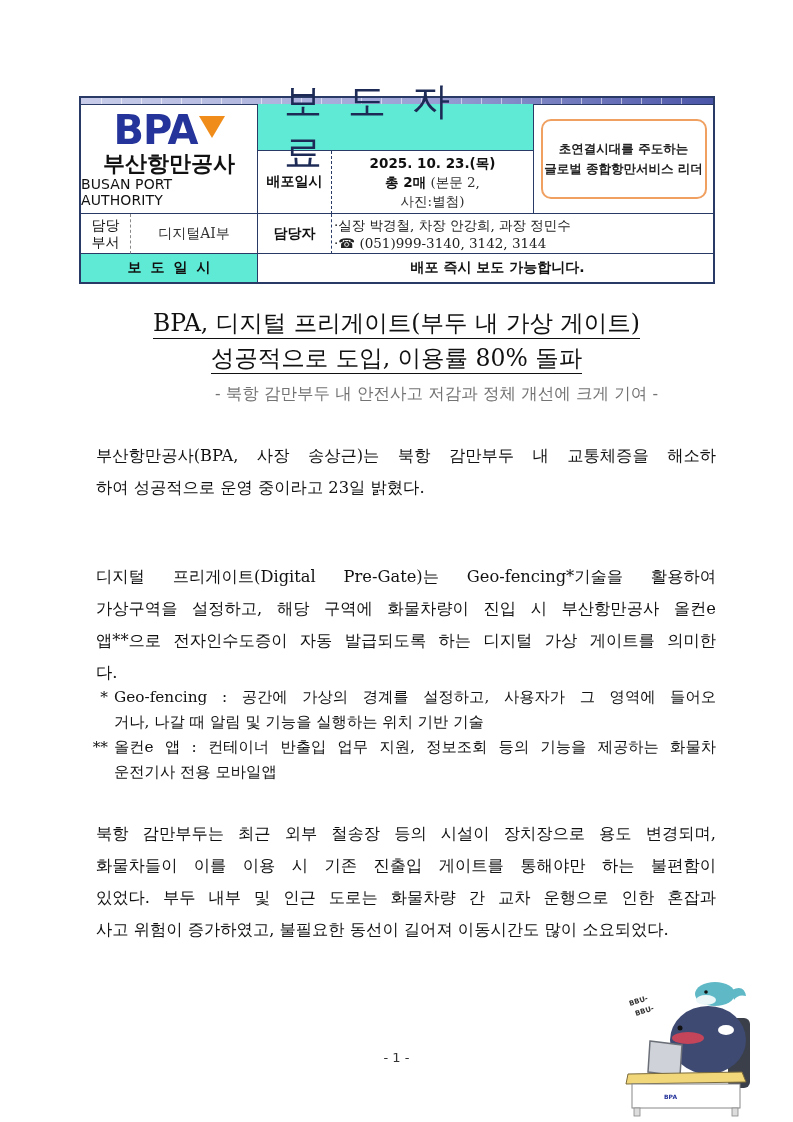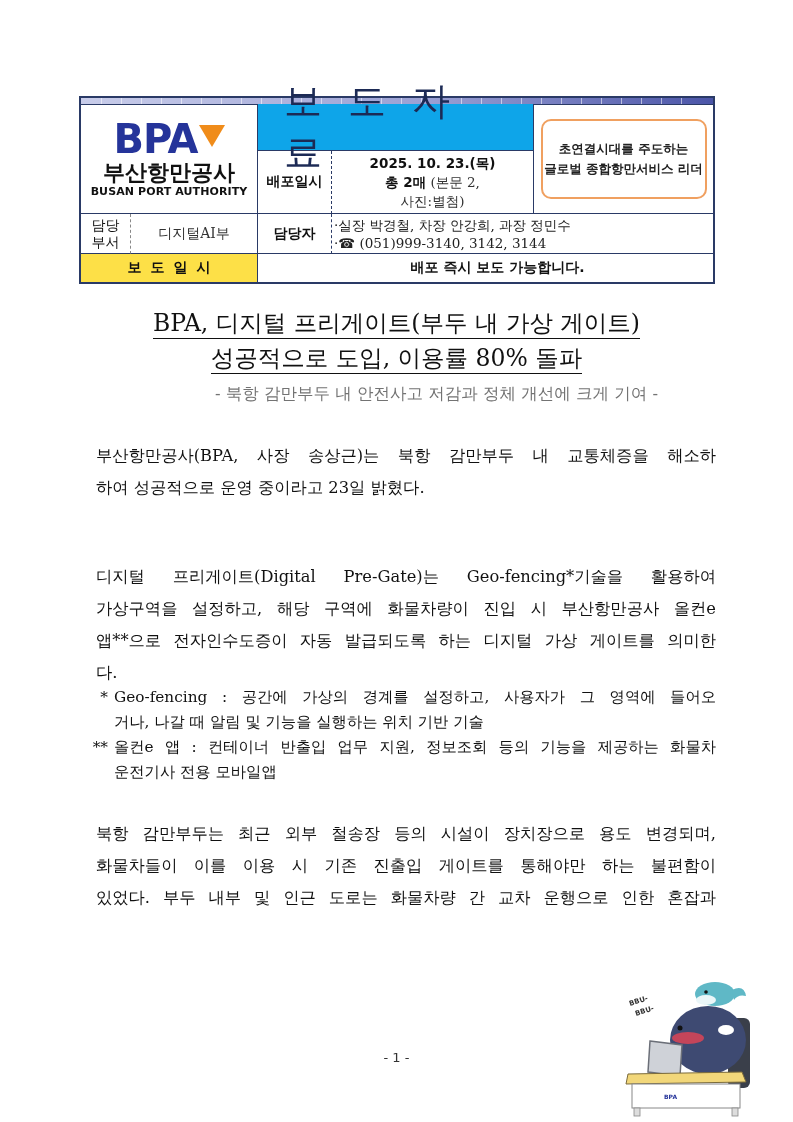--- a/index.html
+++ b/index.html
@@ -12,44 +12,44 @@
               background: linear-gradient(90deg, #c9cdea 0%, #9aa0d4 55%, #4b55a8 100%);
               border-bottom: 1px solid #2a3a66; }
   .top-band i { position: absolute; top: 0; width: 1px; height: 6px; background: rgba(255,255,255,0.55); }
 
   .cell { position: absolute; box-sizing: border-box; display: flex; align-items: center; justify-content: center; }
   .logo-cell { left: 0; top: 6px; width: 177px; height: 110px; border-right: 1px solid #2a3a66; border-bottom: 1px solid #2a3a66; flex-direction: column; }
   .logo-word { display: flex; align-items: flex-start; }
   .logo-bpa { font-family: "DejaVu Sans", "Liberation Sans", sans-serif; font-weight: bold; font-size: 40px; color: #25349a; letter-spacing: -1px; line-height: 40px; }
   .logo-tri { width: 0; height: 0; border-left: 13px solid transparent; border-right: 13px solid transparent; border-top: 22px solid #f08c1a; margin-left: 1px; margin-top: 6px; }
   .logo-kr { font-family: "DejaVu Sans", "Liberation Sans", sans-serif; font-weight: bold; font-size: 22px; color: #111; line-height: 24px; margin-top: 2px; }
-  .logo-en { font-family: "DejaVu Sans", "Liberation Sans", sans-serif; font-weight: bold; font-size: 11px; color: #111; letter-spacing: 0.1px; }
-
-  .title-cell { left: 177px; top: 6px; width: 276px; height: 47px; background: #0ea5e9; border-right: 1px solid #2a3a66; border-bottom: 1px solid #2a3a66; }
+  .logo-en { font-family: "DejaVu Sans", "Liberation Sans", sans-serif; font-weight: normal; font-size: 14px; color: #111; letter-spacing: 0.1px; }
+
+  .title-cell { left: 177px; top: 6px; width: 276px; height: 47px; background: #5eead4; border-right: 1px solid #2a3a66; border-bottom: 1px solid #2a3a66; }
   .title-text { font-size: 38px; letter-spacing: 26px; color: #1c2a55; padding-left: 26px; font-family: "DejaVu Serif", serif; }
 
   .slogan-cell { left: 453px; top: 6px; width: 179px; height: 110px; border-bottom: 1px solid #2a3a66; }
   .slogan-box { width: 166px; height: 80px; border: 2px solid #f0a060; border-radius: 10px; box-sizing: border-box; display: flex; flex-direction: column; align-items: center; justify-content: center; }
   .slogan-line { font-family: "DejaVu Sans", "Liberation Sans", sans-serif; font-weight: bold; font-size: 12.5px; color: #222; line-height: 20px; }
 
   .dist-label-cell { left: 177px; top: 53px; width: 74px; height: 63px; border-right: 1px dashed #2a3a66; border-bottom: 1px solid #2a3a66; }
   .dist-label { font-family: "DejaVu Sans", sans-serif; font-weight: bold; font-size: 14px; }
   .dist-value-cell { left: 251px; top: 53px; width: 202px; height: 63px; border-right: 1px solid #2a3a66; border-bottom: 1px solid #2a3a66; flex-direction: column; line-height: 19px; font-size: 13.5px; }
   .dist-date { font-family: "DejaVu Sans", sans-serif; font-weight: bold; }
   .dist-pages b { font-family: "DejaVu Sans", sans-serif; }
   .dist-pages span { color: #333; }
 
   .dept-label-cell { left: 0; top: 116px; width: 50px; height: 40px; border-right: 1px dashed #888; border-bottom: 1px solid #2a3a66; flex-direction: column; line-height: 17px; }
   .dept-label-cell span { font-family: "DejaVu Sans", sans-serif; font-weight: normal; font-size: 14px; }
   .dept-value-cell { left: 50px; top: 116px; width: 127px; height: 40px; border-right: 1px solid #2a3a66; border-bottom: 1px solid #2a3a66; font-size: 14px; color: #333; }
   .contact-label-cell { left: 177px; top: 116px; width: 74px; height: 40px; border-right: 1px dashed #2a3a66; border-bottom: 1px solid #2a3a66; }
   .contact-label-cell span { font-family: "DejaVu Sans", sans-serif; font-weight: bold; font-size: 14px; }
   .contact-value-cell { left: 251px; top: 116px; width: 381px; height: 40px; border-bottom: 1px solid #2a3a66; flex-direction: column; align-items: flex-start; justify-content: center; padding-left: 2px; font-size: 13.5px; line-height: 18px; color: #222; }
 
-  .release-label-cell { left: 0; top: 156px; width: 177px; height: 28px; background: #fde047; border-right: 1px solid #2a3a66; }
+  .release-label-cell { left: 0; top: 156px; width: 177px; height: 28px; background: #5eead4; border-right: 1px solid #2a3a66; }
   .release-label-cell span { font-family: "DejaVu Sans", sans-serif; font-weight: bold; font-size: 14px; letter-spacing: 9px; padding-left: 9px; }
   .release-value-cell { left: 189px; top: 156px; width: 455px; height: 28px; }
   .release-value-cell span { font-family: "DejaVu Sans", sans-serif; font-weight: bold; font-size: 14px; }
 
   .headline { position: absolute; left: 0; width: 793px; text-align: center; }
   .hl1 { top: 308px; font-size: 23.5px; line-height: 30px; }
   .hl2 { top: 343px; font-size: 23.5px; line-height: 30px; }
   .hl1 span, .hl2 span { border-bottom: 1.5px solid #111; padding-bottom: 1px; }
   .subhl { top: 382px; font-size: 16.5px; line-height: 24px; color: #737373; padding-left: 40px; }
 
@@ -199,20 +199,21 @@
     </div>
   <div class="row cont">
       <span>운전기사 전용 모바일앱</span>
     </div>
 </div>
 
 <div class="para p3">
   <span class="line"> 북항 감만부두는 최근 외부 철송장 등의 시설이 장치장으로 용도 변경되며,</span>
   <span class="line">화물차들이 이를 이용 시 기존 진출입 게이트를 통해야만 하는 불편함이</span>
   <span class="line">있었다. 부두 내부 및 인근 도로는 화물차량 간 교차 운행으로 인한 혼잡과</span>
+  <span class="line last">사고 위험이 증가하였고, 불필요한 동선이 길어져 이동시간도 많이 소요되었다.</span>
 </div>
 
 <div class="pagenum">- 1 -</div>
 
 <svg class="mascot" viewBox="0 0 140 150">
 
   <rect x="108" y="50" width="22" height="70" rx="6" fill="#3a3f4a"></rect>
 
   <ellipse cx="88" cy="72" rx="38" ry="34" fill="#3e4a72"></ellipse>
   <ellipse cx="68" cy="70" rx="16" ry="6" fill="#c4455a"></ellipse>

